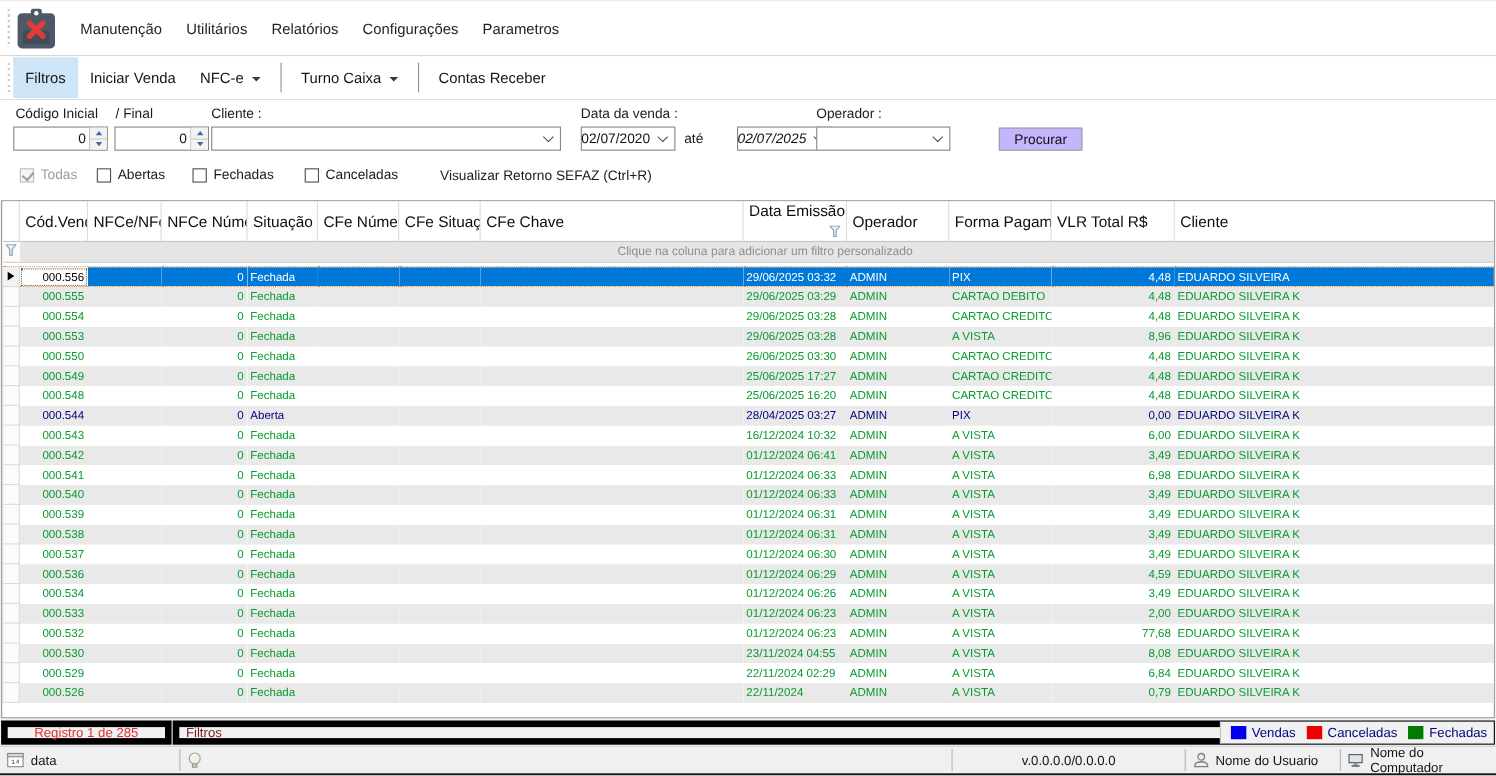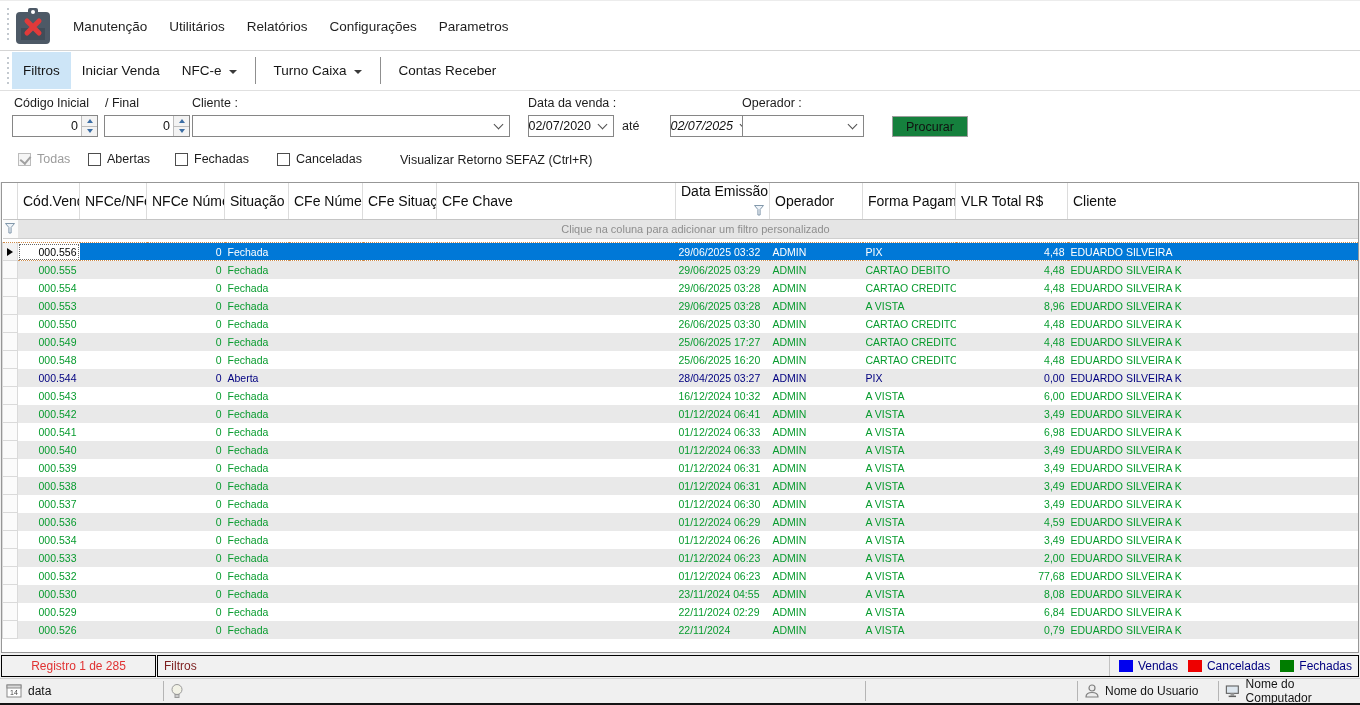--- a/index.html
+++ b/index.html
@@ -30,21 +30,21 @@
   .spinbox, .combo { position:absolute; height:22px; background:#fff; border:1px solid #868686; }
   .spin-val { position:absolute; left:4px; right:19px; top:0; bottom:0; display:flex; align-items:center; justify-content:flex-end; font-size:12.5px; color:#111; }
   .spin-btns { position:absolute; right:0; top:0; bottom:0; width:16px; display:flex; flex-direction:column; border-left:1px solid #bdbdbd; }
   .spin-btn { flex:1; background:#f3f3f3; display:flex; align-items:center; justify-content:center; border-bottom:1px solid #bdbdbd; cursor:default; }
   .spin-btn:last-child { border-bottom:none; }
   .tri-up { width:0; height:0; border-left:3.5px solid transparent; border-right:3.5px solid transparent; border-bottom:4px solid #3c6ea5; }
   .tri-down { width:0; height:0; border-left:3.5px solid transparent; border-right:3.5px solid transparent; border-top:4px solid #3c6ea5; }
   .combo .val { position:absolute; left:6px; right:22px; top:0; bottom:0; display:flex; align-items:center; font-size:12.5px; color:#111; }
   .combo .val.right { justify-content:flex-end; }
   .chev { position:absolute; right:7px; top:50%; width:7px; height:7px; border-right:1.3px solid #4f4f4f; border-bottom:1.3px solid #4f4f4f; transform:translateY(-72%) rotate(45deg); }
-  .btn { position:absolute; background:#15803d; border:1px solid #9d9d9d; font-size:12.5px; color:#111; display:flex; align-items:center; justify-content:center; cursor:default; }
+  .btn { position:absolute; background:#c4b5fd; border:1px solid #9d9d9d; font-size:12.5px; color:#111; display:flex; align-items:center; justify-content:center; cursor:default;margin-left:16px; }
   .cb { position:absolute; top:61px; display:flex; align-items:center; gap:6px; font-size:12.5px; color:#1c1c1c; cursor:default; }
   .cb .box { width:13px; height:13px; border:1px solid #4d4d4d; background:#fff; position:relative; }
   .cb.disabled { color:#9c9c9c; }
   .cb.disabled .box { border-color:#bcbcbc; background:#f5f5f5; }
   .cb .box.checked::after { content:""; position:absolute; left:3px; top:0; width:5px; height:8px;
         border-right:2px solid #a0a0a0; border-bottom:2px solid #a0a0a0; transform:rotate(40deg); }
   .cb1 { left:18px; } .cb2 { left:88px; } .cb3 { left:175px; } .cb4 { left:277px; }
   .sefaz { position:absolute; left:400px; top:62px; font-size:12.5px; color:#1c1c1c; }
 
   
@@ -64,21 +64,21 @@
   tr.datarow td.rowhead { background:#fbfbfb; }
   tr.aberta td { color:#000080; }
   tr.selected td { background:#0078d7; color:#fff; border-top:1px dotted #cf8c4a; border-bottom:1px dotted #cf8c4a; }
   tr.selected td.cell-codigo { background:#fff; color:#000; outline:1px dotted #666; outline-offset:-2px; }
   tr.selected td.rowhead { background:#f2f2f2; }
   td.ar { text-align:right; }
   .tri { display:inline-block; width:0; height:0; border-top:4px solid transparent; border-bottom:4px solid transparent; border-left:6px solid #000; }
 
   
   .statusrow { position:absolute; top:654px; left:0; width:100%; height:24px; background:#f0f0f0; }
-  .spanel { position:absolute; top:1px; bottom:1px; border:1px solid #000000; background:#f1f1f1; display:flex; align-items:center; font-size:12px; }
+  .spanel { position:absolute; top:1px; bottom:1px; border:6px solid #000000; background:#f1f1f1; display:flex; align-items:center; font-size:12px; }
   .panel-registro { left:1px; width:155px; justify-content:center; color:#e03232; }
   .panel-filtros { left:157px; right:1px; padding-left:6px; color:#7c1d1d; }
   .legendbox { position:absolute; right:2px; top:2px; bottom:2px; display:flex; align-items:center; gap:10px; padding:0 6px 0 9px; border-left:1px solid #c2c2c2; background:#f1f1f1; }
   .legend-item { display:flex; align-items:center; gap:5px; font-size:12px; color:#000080; }
   .legend-swatch { width:14px; height:12px; }
 
   
   .bottombar { position:absolute; top:678px; left:0; width:100%; height:25px; background:#f0f0f0; border-top:1px solid #cfcfcf; }
   .bseg { position:absolute; top:0; bottom:0; display:flex; align-items:center; gap:5px; font-size:12px; color:#141414; padding:0 6px; }
   .bsep { position:absolute; top:2px; bottom:2px; width:1px; background:#b5b5b5; }
@@ -616,20 +616,21 @@
     <span>data</span>
   </div>
   <div class="bsep" style="left:163px;"></div>
   <div class="bseg seg-bulb">
     <svg width="14" height="17" viewBox="0 0 14 17">
       <circle cx="7" cy="6.5" r="5" fill="#f2f2e6" stroke="#9a9a9a"></circle>
       <rect x="5" y="11.5" width="4" height="3" fill="#cccccc" stroke="#9a9a9a"></rect>
     </svg>
   </div>
   <div class="bsep" style="left:865px;"></div>
+  <div class="bseg seg-version">v.0.0.0.0/0.0.0.0</div>
   <div class="bsep" style="left:1077px;"></div>
   <div class="bseg seg-user">
     <svg width="16" height="16" viewBox="0 0 16 16">
       <circle cx="8" cy="5" r="3" fill="#ececec" stroke="#808080" stroke-width="1.2"></circle>
       <path d="M2 14 Q2 9.5 8 9.5 Q14 9.5 14 14 Z" fill="#ececec" stroke="#808080" stroke-width="1.2"></path>
     </svg>
     <span>Nome do Usuario</span>
   </div>
   <div class="bsep" style="left:1218px;"></div>
   <div class="bseg seg-comp">

